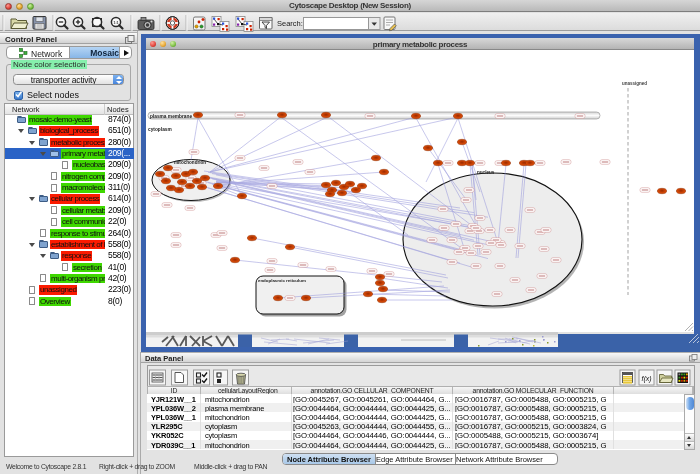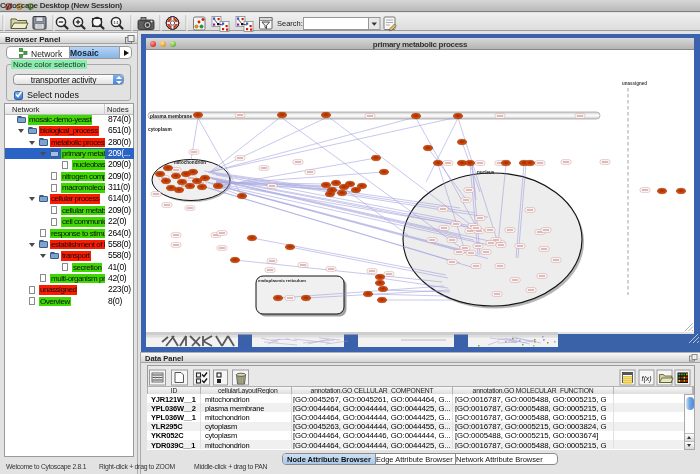--- a/index.html
+++ b/index.html
@@ -1,17 +1,17 @@
 <!DOCTYPE html>
 <html><head><meta charset="utf-8"><style>*{margin:0;padding:0;box-sizing:border-box}body{width:700px;height:474px;position:relative;overflow:hidden;font-family:"Liberation Sans",sans-serif;background:#e2e2e2}.abs{position:absolute}</style></head><body>
 <div class="abs" style="left:0;top:0;width:700px;height:11.5px;background:linear-gradient(#d6d6d6,#b9b9b9);border-bottom:1px solid #7e7e7e">
     <div class="abs" style="left:4.5px;top:2.5px;width:7px;height:7px;border-radius:50%;background:radial-gradient(circle at 35% 30%,#ff9a94,#e0443a 60%,#a01e16);border:0.5px solid #9a3a32"></div>
     <div class="abs" style="left:15.5px;top:2.5px;width:7px;height:7px;border-radius:50%;background:radial-gradient(circle at 35% 30%,#ffe2a0,#e8a834 60%,#b07010);border:0.5px solid #a8822a"></div>
     <div class="abs" style="left:26.5px;top:2.5px;width:7px;height:7px;border-radius:50%;background:radial-gradient(circle at 35% 30%,#d2f0a8,#7ec044 60%,#3c8014);border:0.5px solid #5a9a32"></div>
-    <div class="abs" style="left:0;top:1px;width:700px;font-size:8px;font-weight:bold;letter-spacing:-0.3px;color:#333">Cytoscape Desktop (New Session)</div>
+    <div class="abs" style="left:0;top:1px;width:700px;text-align:center;font-size:8px;font-weight:bold;letter-spacing:-0.3px;color:#333">Cytoscape Desktop (New Session)</div>
   </div>
 <div class="abs" style="left:0;top:12.5px;width:700px;height:18.5px;background:linear-gradient(#f0f0f0,#dcdcdc);border-bottom:1px solid #9c9c9c">
     <svg width="700" height="19" viewBox="0 0 700 19" style="position:absolute;left:0;top:0">
       <line x1="3" y1="2" x2="3" y2="18" stroke="#b5b5b5" stroke-width="1"></line>
       <line x1="4" y1="2" x2="4" y2="18" stroke="#f5f5f5" stroke-width="1"></line>
       <line x1="53" y1="2" x2="53" y2="18" stroke="#b5b5b5" stroke-width="1"></line>
       <line x1="54" y1="2" x2="54" y2="18" stroke="#f5f5f5" stroke-width="1"></line>
       <line x1="131" y1="2" x2="131" y2="18" stroke="#b5b5b5" stroke-width="1"></line>
       <line x1="132" y1="2" x2="132" y2="18" stroke="#f5f5f5" stroke-width="1"></line>
       <line x1="160" y1="2" x2="160" y2="18" stroke="#b5b5b5" stroke-width="1"></line>
@@ -86,38 +86,38 @@
       <rect x="368.5" y="4.5" width="11.5" height="12" fill="#e8e8e8" stroke="#979797" stroke-width="1"></rect>
       <path d="M371.5 9.5 l5.5 0 -2.75 3.2 z" fill="#333"></path>
       <rect x="384" y="4" width="11" height="12.5" rx="1" fill="#f8f8f8" stroke="#777" stroke-width="1"></rect>
       <line x1="386" y1="7" x2="393" y2="7" stroke="#999" stroke-width="0.8"></line>
       <line x1="386" y1="9.5" x2="393" y2="9.5" stroke="#999" stroke-width="0.8"></line>
       <line x1="386" y1="12" x2="390" y2="12" stroke="#999" stroke-width="0.8"></line>
       <path d="M390 15.5 l4.5-4.5 1.8 1.8 -4.5 4.5 -2.3 0.5 z" fill="#e8c050" stroke="#555" stroke-width="0.7"></path>
     </svg>
   </div>
 <div class="abs" style="left:0;top:32px;width:137px;height:12px;background:linear-gradient(#fbfbfb,#d2d2d2);border-top:1px solid #b0b0b0;border-bottom:1px solid #a2a2a2">
-    <span class="abs" style="left:5px;top:1.5px;font-size:8px;font-weight:bold;color:#1e1e1e">Browser Panel</span>
+    <span class="abs" style="left:5px;top:1.5px;font-size:8px;font-weight:bold;color:#1e1e1e">Control Panel</span>
     <svg width="10" height="9" viewBox="0 0 10 9" style="position:absolute;left:125px;top:1.5px">
       <rect x="0.5" y="2.5" width="6" height="6" fill="none" stroke="#777" stroke-width="1"></rect>
       <rect x="3" y="0.5" width="6" height="6" fill="#eee" stroke="#777" stroke-width="1"></rect>
     </svg>
   </div>
 <div class="abs" style="left:6px;top:45.5px;width:126px;height:13px;background:#fff;border:1px solid #9a9a9a;border-radius:4px;overflow:hidden">
     <div class="abs" style="left:0;top:0;width:63px;height:13px;border-right:1px solid #9a9a9a">
       <svg width="9" height="10" viewBox="0 0 9 10" style="position:absolute;left:12px;top:1.5px">
         <line x1="2" y1="2" x2="6" y2="5" stroke="#222" stroke-width="0.7"></line>
         <line x1="6" y1="5" x2="2" y2="8" stroke="#222" stroke-width="0.7"></line>
         <rect x="0.5" y="0.5" width="3" height="3" fill="#3fae3f" stroke="#1a6a1a" stroke-width="0.6"></rect>
         <rect x="5" y="3.5" width="3" height="3" fill="#3fae3f" stroke="#1a6a1a" stroke-width="0.6"></rect>
         <rect x="0.5" y="6.5" width="3" height="3" fill="#3fae3f" stroke="#1a6a1a" stroke-width="0.6"></rect>
       </svg>
       <span class="abs" style="left:24px;top:2px;font-size:8.5px;color:#222">Network</span>
     </div>
-    <div class="abs" style="left:63px;top:0;width:50px;height:13px;background:linear-gradient(#b4d4f4,#7fb0e4);border-right:1px solid #9a9a9a;text-align:left;font-size:8.5px;font-weight:bold;color:#10253c;line-height:12px">Mosaic</div>
+    <div class="abs" style="left:63px;top:0;width:50px;height:13px;background:linear-gradient(#b4d4f4,#7fb0e4);border-right:1px solid #9a9a9a;text-align:right;font-size:8.5px;font-weight:bold;color:#10253c;line-height:12px">Mosaic</div>
     <div class="abs" style="left:113px;top:0;width:13px;height:13px">
       <div class="abs" style="left:4px;top:3px;width:0;height:0;border-top:3.5px solid transparent;border-bottom:3.5px solid transparent;border-left:5px solid #111"></div>
     </div>
   </div>
 <div class="abs" style="left:6px;top:64px;width:125px;height:37px;border:1px solid #a8a8a8;border-radius:3px"></div>
 <span class="abs" style="left:11px;top:59.5px;background:#86efac;padding:0 2px;font-size:8px;font-weight:normal;color:#2a2a2a">Node color selection</span>
 <div class="abs" style="left:13px;top:73.5px;width:111px;height:11.5px;border:1px solid #8e8e8e;border-radius:3.5px;overflow:hidden;background:linear-gradient(#fff,#e2e2e2)">
     <div class="abs" style="left:0;top:0;width:99px;text-align:center;font-size:8.5px;color:#111;line-height:10.5px;letter-spacing:-0.2px">transporter activity</div>
     <div class="abs" style="left:99px;top:0;width:12px;height:11.5px;background:linear-gradient(#7db2ef,#3a7ad8)">
       <div class="abs" style="left:3px;top:1.5px;width:0;height:0;border-left:3px solid transparent;border-right:3px solid transparent;border-bottom:3.5px solid #fff"></div>
@@ -205,21 +205,21 @@
         <div style="position:absolute;left:24px;top:4px;width:0;height:0;border-left:3px solid transparent;border-right:3px solid transparent;border-top:4px solid #4a4a4a"></div>
         <div style="position:absolute;left:34px;top:2.6px;width:9px;height:6.5px;background:#7fa3cf;border:0.5px solid #3d5c85;border-radius:1px"></div>
         <div style="position:absolute;left:34px;top:1.6px;width:4.5px;height:2px;background:#7fa3cf;border:0.5px solid #3d5c85;border-radius:1px"></div>
         <div style="position:absolute;left:45px;top:1px;height:9.5px;max-width:55px;overflow:hidden;background:#fb1b00;color:#111;font-size:8px;line-height:9.5px;white-space:nowrap;padding:0 1px;letter-spacing:-0.45px">establishment of lo</div>
         <div style="position:absolute;left:103px;top:1px;color:#000;font-size:8.5px;line-height:9.5px;letter-spacing:-0.3px">558(0)</div>
       </div>
       <div style="position:absolute;left:0;top:250.2px;width:129px;height:11.35px;background:transparent">
         <div style="position:absolute;left:35px;top:4px;width:0;height:0;border-left:3px solid transparent;border-right:3px solid transparent;border-top:4px solid #4a4a4a"></div>
         <div style="position:absolute;left:45px;top:2.6px;width:9px;height:6.5px;background:#7fa3cf;border:0.5px solid #3d5c85;border-radius:1px"></div>
         <div style="position:absolute;left:45px;top:1.6px;width:4.5px;height:2px;background:#7fa3cf;border:0.5px solid #3d5c85;border-radius:1px"></div>
-        <div style="position:absolute;left:56px;top:1px;height:9.5px;max-width:44px;overflow:hidden;background:#fb1b00;color:#111;font-size:8px;line-height:9.5px;white-space:nowrap;padding:0 1px;letter-spacing:-0.45px">transport</div>
+        <div style="position:absolute;left:56px;top:1px;height:9.5px;max-width:44px;overflow:hidden;background:#fb1b00;color:#111;font-size:8px;line-height:9.5px;white-space:nowrap;padding:0 1px;letter-spacing:-0.45px">response</div>
         <div style="position:absolute;left:103px;top:1px;color:#000;font-size:8.5px;line-height:9.5px;letter-spacing:-0.3px">558(0)</div>
       </div>
       <div style="position:absolute;left:0;top:261.5px;width:129px;height:11.35px;background:transparent">
         <div style="position:absolute;left:57px;top:1.5px;width:6px;height:8px;background:#fff;border:0.6px solid #8a8a8a;border-radius:0.5px"></div>
         <div style="position:absolute;left:67px;top:1px;height:9.5px;max-width:33px;overflow:hidden;background:#3fd800;color:#111;font-size:8px;line-height:9.5px;white-space:nowrap;padding:0 1px;letter-spacing:-0.45px">secretion</div>
         <div style="position:absolute;left:103px;top:1px;color:#000;font-size:8.5px;line-height:9.5px;letter-spacing:-0.3px">41(0)</div>
       </div>
       <div style="position:absolute;left:0;top:272.9px;width:129px;height:11.35px;background:transparent">
         <div style="position:absolute;left:35px;top:1.5px;width:6px;height:8px;background:#fff;border:0.6px solid #8a8a8a;border-radius:0.5px"></div>
         <div style="position:absolute;left:45px;top:1px;height:9.5px;max-width:55px;overflow:hidden;background:#3fd800;color:#111;font-size:8px;line-height:9.5px;white-space:nowrap;padding:0 1px;letter-spacing:-0.45px">multi-organism pro</div>

